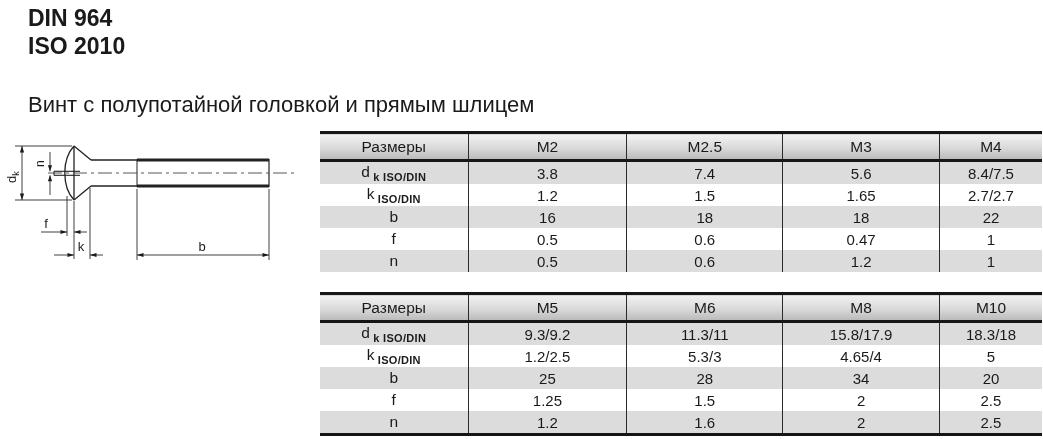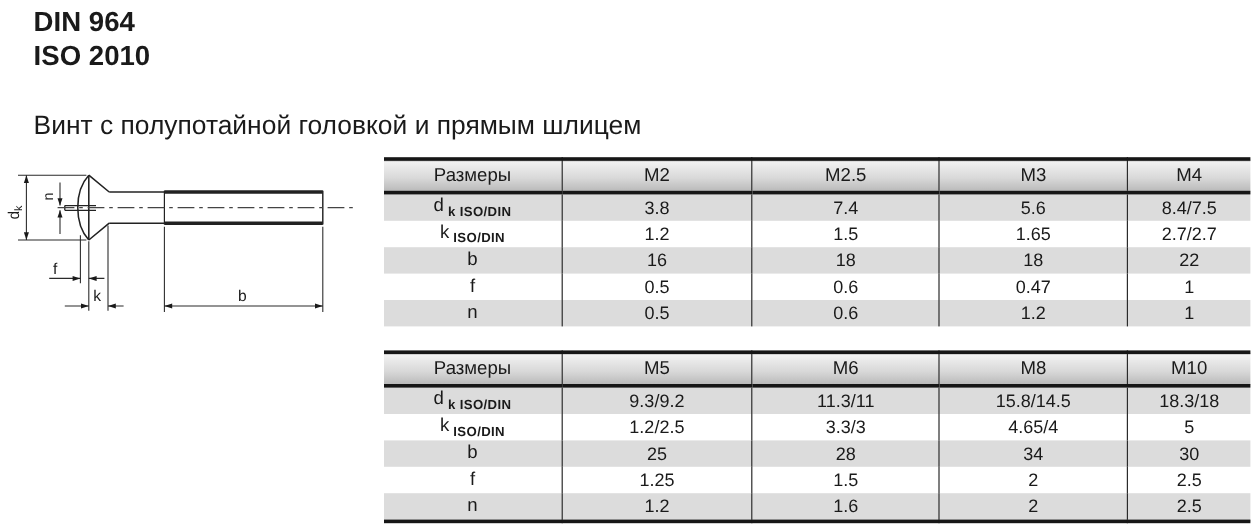--- a/index.html
+++ b/index.html
@@ -198,36 +198,36 @@
         <th>M6</th>
         <th>M8</th>
         <th>M10</th>
       </tr>
     </thead>
   <tbody>
       <tr class="shaded">
         <td><span class="lbl-main">d</span><span class="lbl-sub"> k ISO/DIN</span></td>
         <td>9.3/9.2</td>
         <td>11.3/11</td>
-        <td>15.8/14.5</td>
+        <td>15.8/17.9</td>
         <td>18.3/18</td>
       </tr>
       <tr class="">
         <td><span class="lbl-main">k</span><span class="lbl-sub"> ISO/DIN</span></td>
         <td>1.2/2.5</td>
-        <td>3.3/3</td>
+        <td>5.3/3</td>
         <td>4.65/4</td>
         <td>5</td>
       </tr>
       <tr class="shaded">
         <td><span class="lbl-main">b</span></td>
         <td>25</td>
         <td>28</td>
         <td>34</td>
-        <td>30</td>
+        <td>20</td>
       </tr>
       <tr class="">
         <td><span class="lbl-main">f</span></td>
         <td>1.25</td>
         <td>1.5</td>
         <td>2</td>
         <td>2.5</td>
       </tr>
       <tr class="shaded">
         <td><span class="lbl-main">n</span></td>

